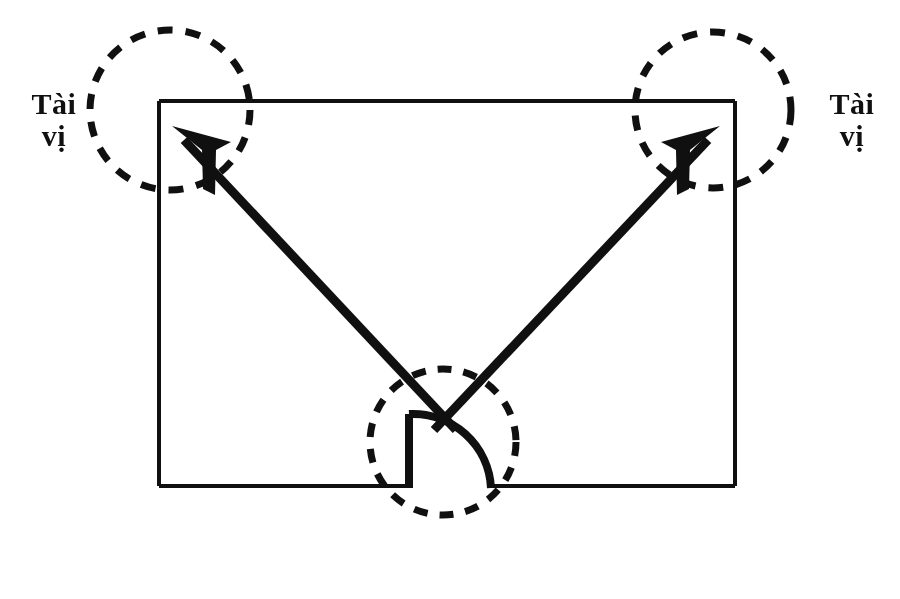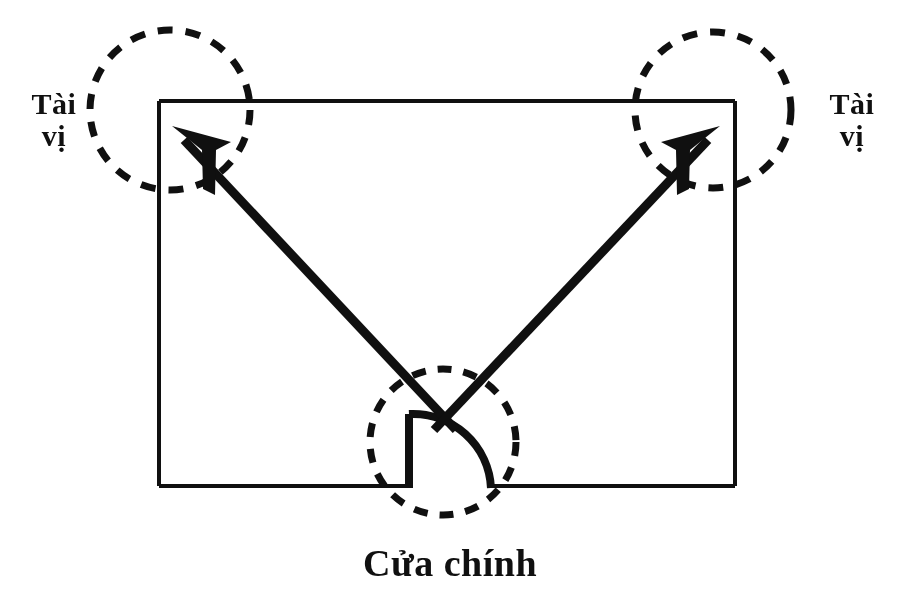--- a/index.html
+++ b/index.html
@@ -95,15 +95,14 @@
       </g>
     </g>
   </svg>
 
   <div class="label-text" id="label-left">Tài
 vị</div>
 
   <div class="label-text" id="label-right">Tài
 vị</div>
 
-  <div class="label-text" id="label-bottom">Cửa chính</div>
 
 </div>
 
 </body></html>

